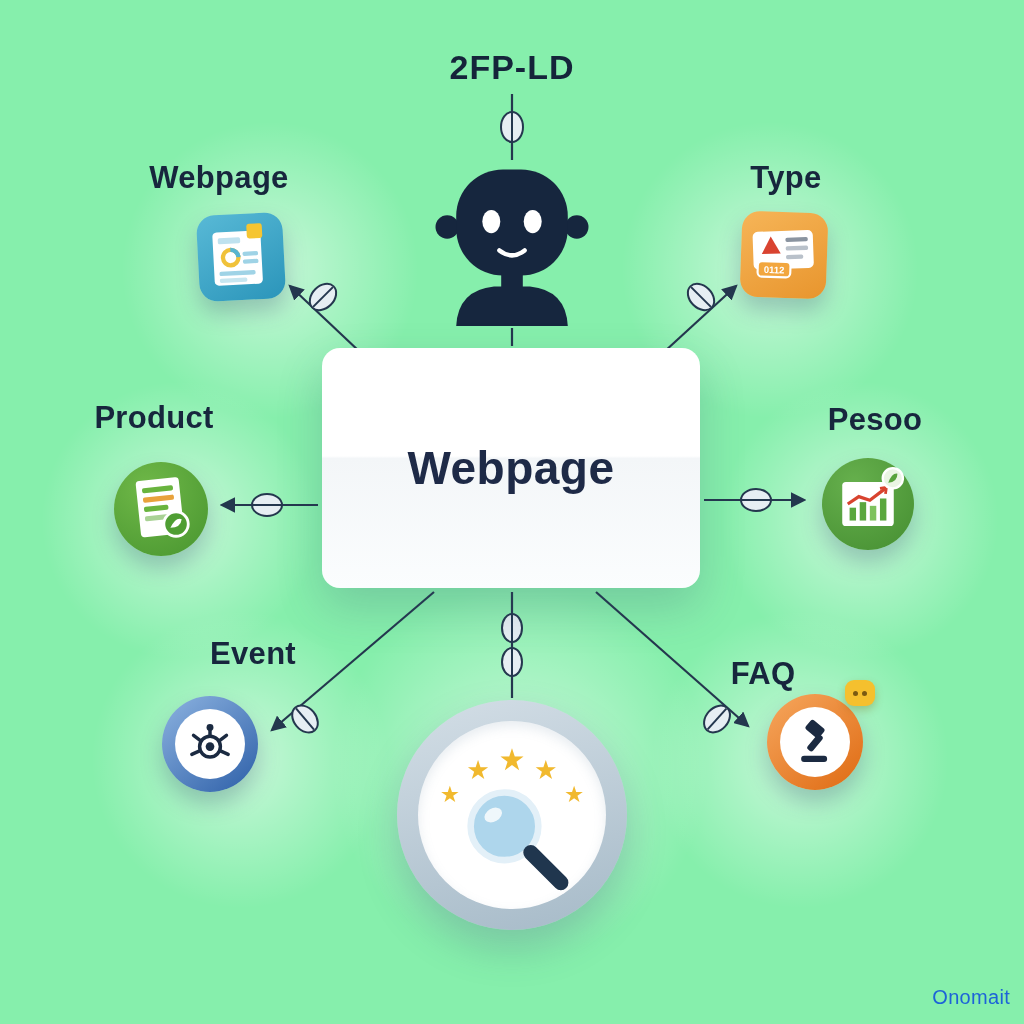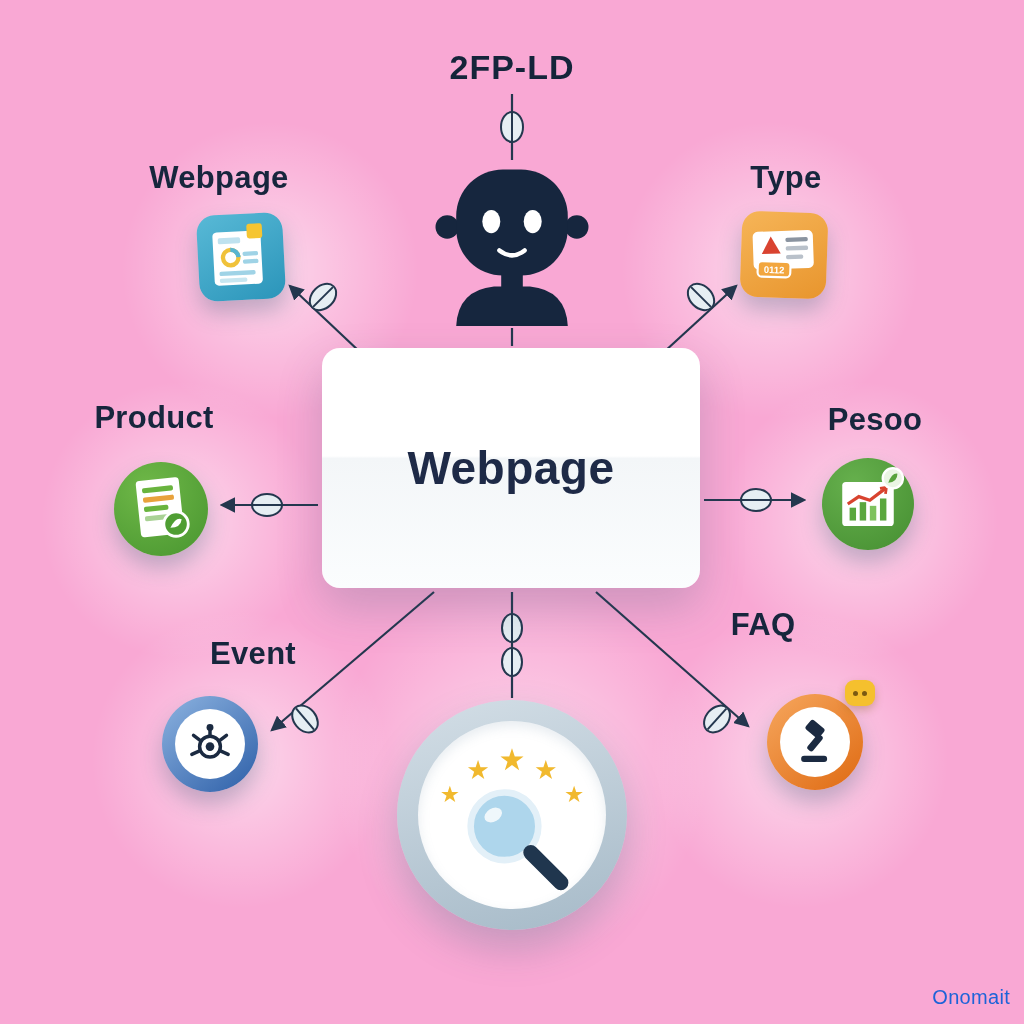--- a/index.html
+++ b/index.html
@@ -1,18 +1,18 @@
 <!DOCTYPE html>
 <html><head>
 <meta charset="utf-8">
 <style>
   html,body{margin:0;padding:0;}
   .canvas{
     position:relative;width:1024px;height:1024px;overflow:hidden;
-    background:#f9a8d4;
+    background:#86efac;
     font-family:"Liberation Sans",sans-serif;
     color:#17263d;
   }
   .halo{position:absolute;border-radius:50%;pointer-events:none;
     background:radial-gradient(circle,rgba(255,255,255,.55) 0%,rgba(255,255,255,0) 70%);}
   .connectors{position:absolute;left:0;top:0;z-index:1;}
   .abs{position:absolute;z-index:2;}
   .node-label{font-weight:800;font-size:31px;text-align:center;letter-spacing:.3px;color:#17263d;}
   .top-label{font-weight:800;font-size:34px;text-align:center;letter-spacing:1px;color:#15243a;}
 
@@ -230,21 +230,21 @@
           <line x1="41" y1="26" x2="49" y2="20"></line>
           <line x1="18" y1="38" x2="9" y2="42"></line>
           <line x1="42" y1="38" x2="51" y2="42"></line>
         </g>
         <circle cx="30" cy="33" r="5" fill="#1b2a41"></circle>
         <circle cx="30" cy="11" r="4" fill="#1b2a41"></circle>
       </svg>
     </div>
   </div>
 
-  <div class="abs node-label" style="left:673px;top:607px;width:180px;">FAQ</div>
+  <div class="abs node-label" style="left:673px;top:656px;width:180px;">FAQ</div>
   <div class="icon-circle faq-ring">
     <div class="badge-bubble">
         <i></i>
         <i></i>
       </div>
     <div class="ring-inner">
       <svg viewBox="0 0 60 60" width="52" height="52">
         <g fill="#1b2a41">
           <rect x="20" y="8" width="20" height="14" rx="3" transform="rotate(40 30 15)"></rect>
           <rect x="26" y="20" width="8" height="22" rx="3" transform="rotate(40 30 31)"></rect>

